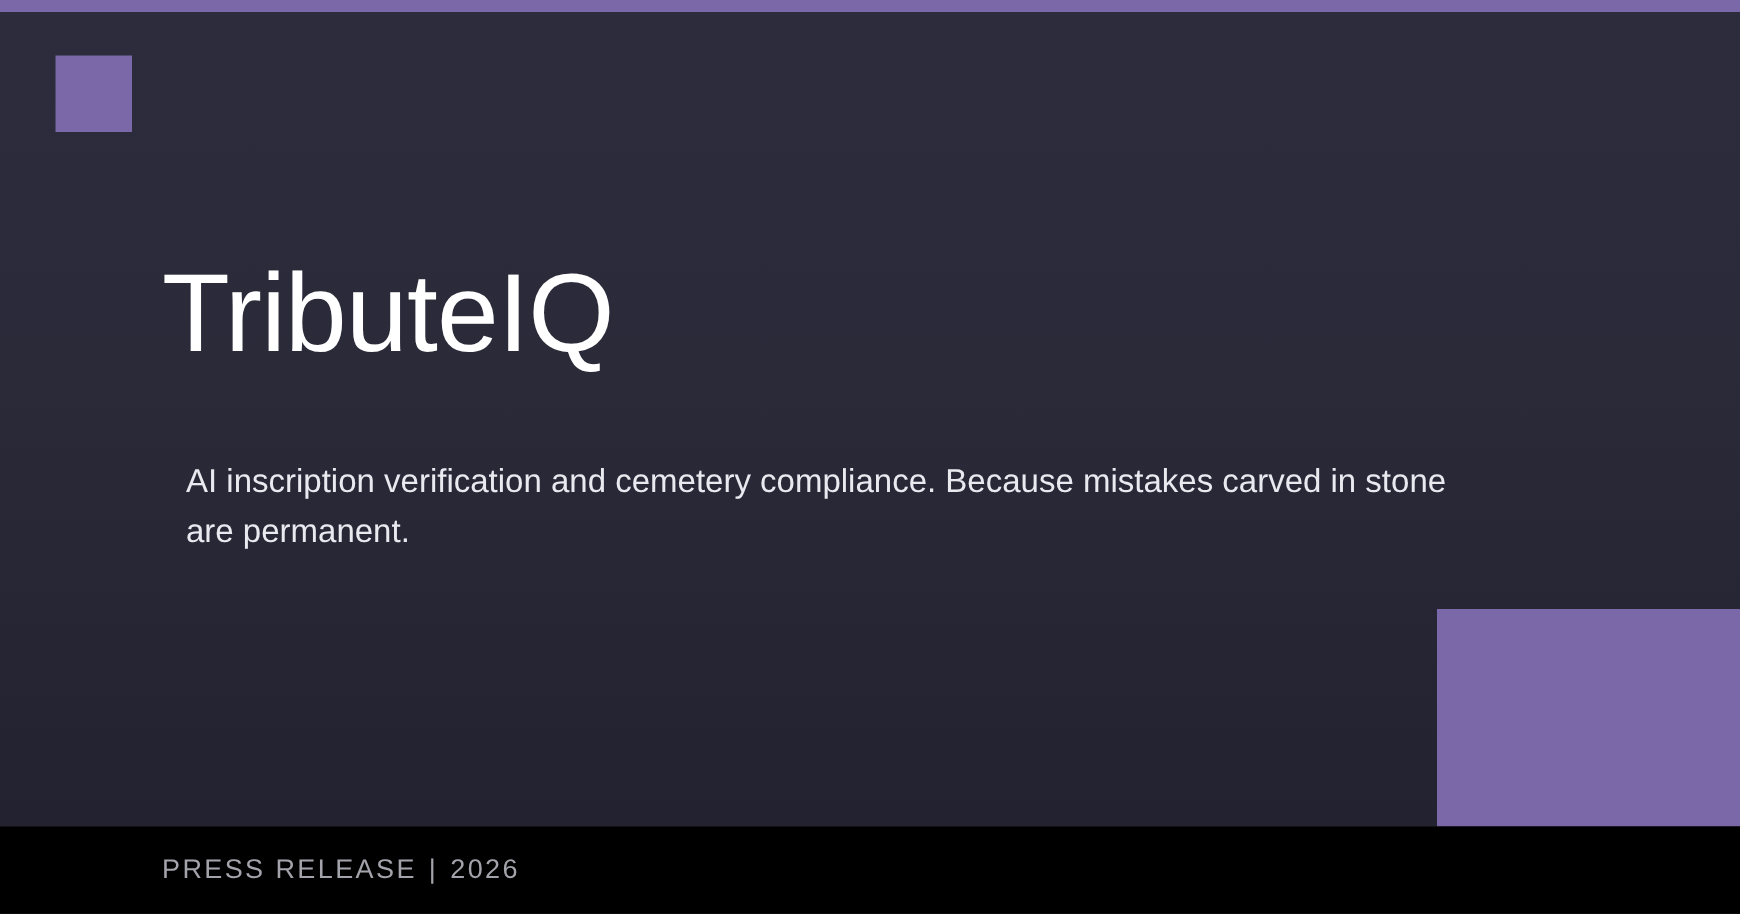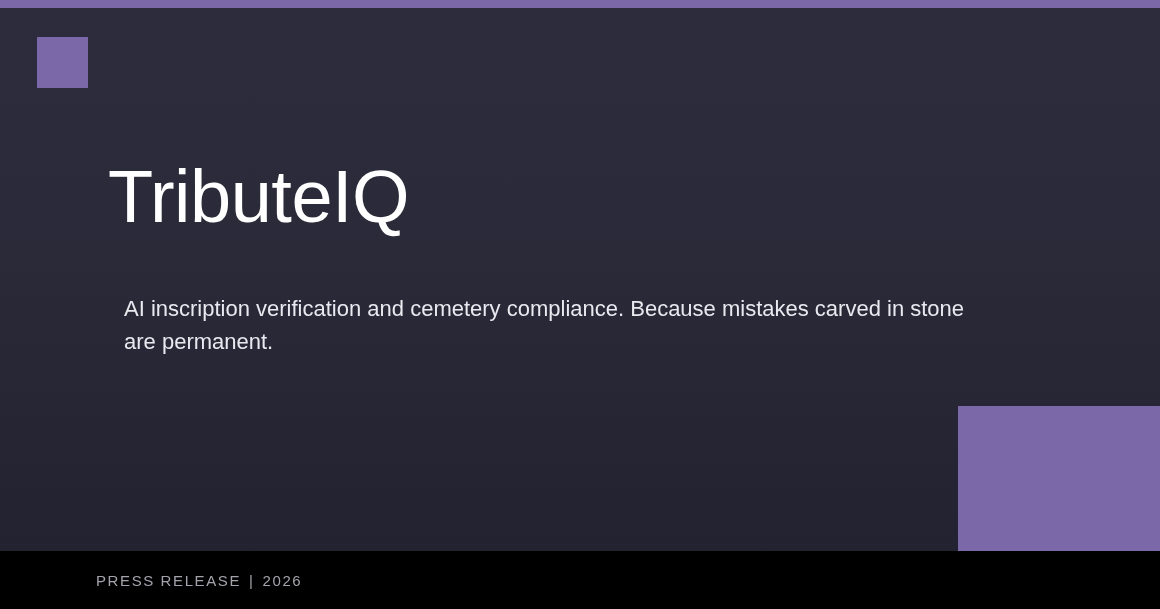--- a/index.html
+++ b/index.html
@@ -57,21 +57,21 @@
     top: 406px;
     width: 202px;
     height: 145px;
     background: #7b68a8;
   }
 
   
   .content {
     position: absolute;
     left: 108px;
-    top: 160px;
+    top: 172px;
     width: 900px;
   }
 
   .title {
     margin: 0;
     font-size: 74px;
     font-weight: 300;
     line-height: 1.0;
     letter-spacing: -0.5px;
     color: #ffffff;
@@ -93,24 +93,24 @@
     position: absolute;
     left: 0;
     top: 551px;
     width: 1160px;
     height: 58px;
     background: #000000;
   }
 
   .footer-text {
     position: absolute;
-    left: 96px;
+    left: 108px;
     top: 50%;
     transform: translateY(-50%);
-    font-size: 15px;
+    font-size: 18px;
     font-weight: 400;
     letter-spacing: 1.6px;
     color: #a3a3ab;
     white-space: nowrap;
   }
   .footer-sep {
     padding: 0 8px;
     color: #a3a3ab;
   }
 </style>

